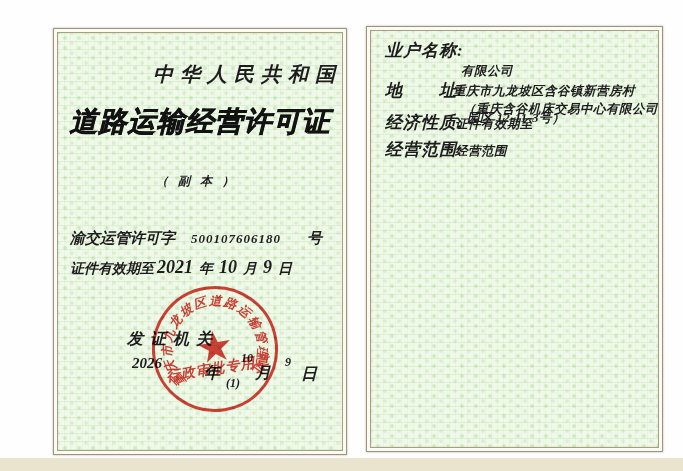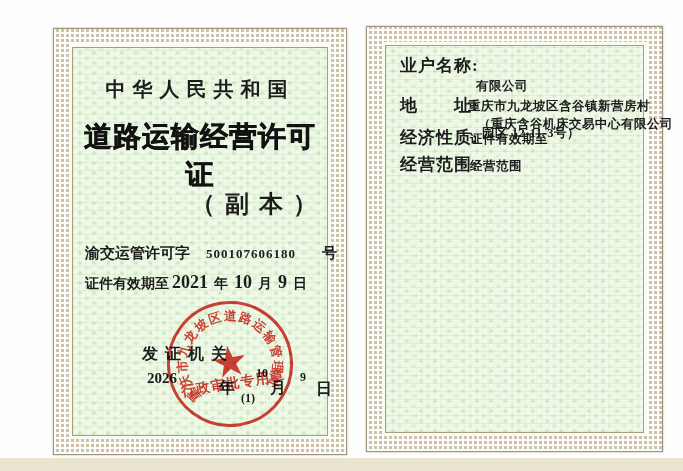--- a/index.html
+++ b/index.html
@@ -1,47 +1,47 @@
 <!DOCTYPE html>
 <html><head>
 <meta charset="utf-8">
 <style>
   html,body{margin:0;padding:0;background:#ffffff;}
   .scan{position:relative;width:683px;height:471px;background:#fefefe;overflow:hidden;
         font-family:"Liberation Serif","DejaVu Serif",serif;color:#1c1c1c;}
   .bottom-strip{position:absolute;left:0;right:0;bottom:0;height:13px;background:#eae3cd;}
 
   
-  .page{position:absolute;box-sizing:border-box;border:1px solid #9e947b;padding:15px;
+  .page{position:absolute;box-sizing:border-box;border:1px solid #9e947b;padding:0;
         background-color:#cbc2a7;
         background-image:
           repeating-linear-gradient(90deg, rgba(255,255,255,.95) 0 2px, rgba(255,255,255,0) 2px 5px),
           repeating-linear-gradient(0deg,  rgba(255,255,255,.95) 0 2px, rgba(255,255,255,0) 2px 5px);
-        box-shadow:0 0 2px rgba(120,110,85,.5);}
+        box-shadow:0 0 2px rgba(120,110,85,.5);font-style:italic;}
   .page-gap{height:100%;box-sizing:border-box;background:#fbfaf3;padding:3px;}
   .page-body{position:relative;height:100%;box-sizing:border-box;border:1px solid #a99f80;
         background-color:#f0f8e9;
         background-image:
           radial-gradient(circle, rgba(140,205,115,.33) 1.2px, rgba(0,0,0,0) 2.6px),
           radial-gradient(circle, rgba(140,205,115,.22) 1.2px, rgba(0,0,0,0) 2.6px),
           repeating-linear-gradient(0deg, rgba(150,210,125,.20) 0 1px, rgba(0,0,0,0) 1px 8px),
           repeating-linear-gradient(90deg, rgba(150,210,125,.10) 0 1px, rgba(0,0,0,0) 1px 6px);
         background-size:14px 10px,14px 10px,auto,auto;
         background-position:0 0,7px 5px,0 0,0 0;}
   .page-left{left:53px;top:28px;width:294px;height:427px;}
   .page-right{left:366px;top:26px;width:297px;height:426px;}
 
   
-  .t-country{position:absolute;top:28px;left:0;right:0;text-align:center;
+  .t-country{position:absolute;top:28px;left:0;right:0;text-align:right;
              font-size:20px;font-weight:bold;letter-spacing:7px;}
   .t-title{position:absolute;top:70px;left:0;right:0;text-align:center;
            font-family:"Liberation Sans","DejaVu Sans",sans-serif;
            font-size:28px;font-weight:900;letter-spacing:1px;-webkit-text-stroke:.6px #111;}
-  .t-sub{position:absolute;top:140px;left:0;right:0;text-align:right;
-         font-size:24px;font-weight:bold;letter-spacing:10px;}
+  .t-sub{position:absolute;top:140px;left:0;right:0;text-align:center;
+         font-size:12px;font-weight:bold;letter-spacing:10px;}
   .lic-line{position:absolute;top:196px;left:12px;font-size:15px;font-weight:bold;white-space:nowrap;}
   .lic-num{font-size:13px;letter-spacing:1px;margin-left:16px;font-weight:bold;}
   .lic-suffix{margin-left:26px;font-size:15px;}
   .valid-line{position:absolute;top:224px;left:12px;font-size:14px;font-weight:bold;white-space:nowrap;}
   .valid-line .num{font-size:18px;margin:0 3px;}
   .valid-line .u{margin:0 3px;}
   .issuer{position:absolute;top:296px;left:0;width:230px;text-align:center;
           font-size:16px;font-weight:bold;letter-spacing:7px;}
   .d2017{position:absolute;left:74px;top:322px;font-size:15px;font-weight:bold;}
   .dyear{position:absolute;left:146px;top:330px;font-size:16px;font-weight:bold;}

